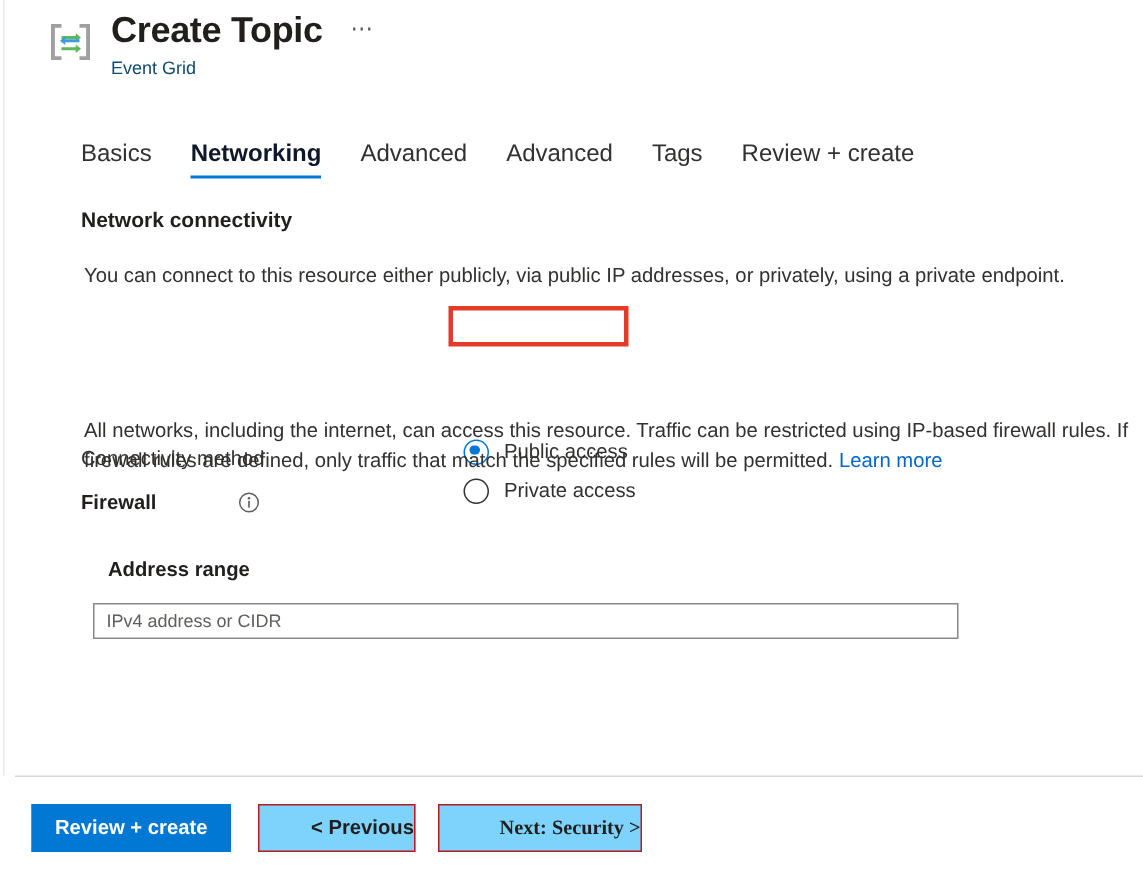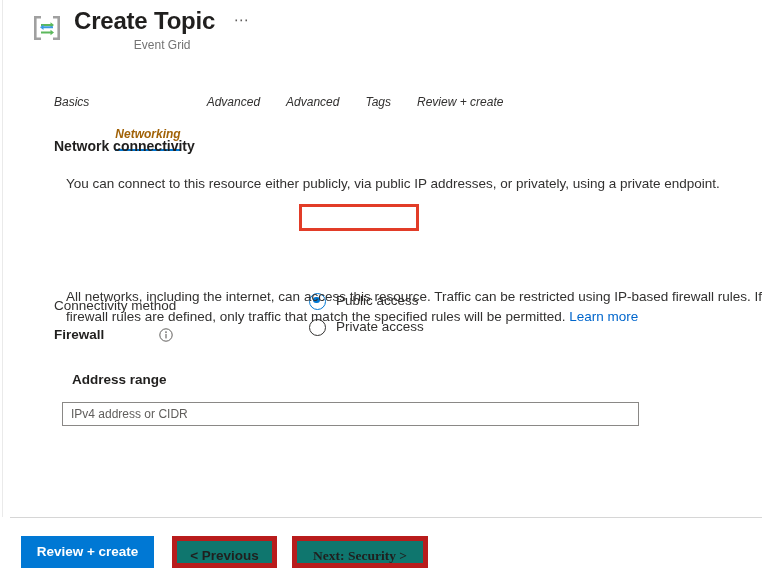--- a/index.html
+++ b/index.html
@@ -68,50 +68,47 @@
     margin-bottom: 2px;
     font-size: 15px;
     line-height: 14px;
     color: #605e5c;
     letter-spacing: 1.6px;
     cursor: pointer;
     user-select: none;
   }
   .subtitle {
     font-size: 12px;
-    color: #737373;
+    color: #0c4a6e;
     line-height: 16px;
     margin-top: 1px;
-    text-align: center;
   }
 
   
   .tabs {
     position: absolute;
     left: 54px;
     top: 93px;
     display: flex;
     align-items: flex-start;
   }
   .tab {
-    font-size: 12px;
+    font-size: 16px;
     color: #323130;
     padding: 0 0 7px 0;
     margin-right: 26px;
     cursor: pointer;
     position: relative;
     white-space: nowrap;
     line-height: 19px;
-    font-style: italic;
   }
   .tab:last-child { margin-right: 0; }
   .tab.active {
     font-weight: 700;
-    color: #a16207;
-    margin-top: 32px;
+    color: #0f172a;
   }
   .tab.active::after {
     content: "";
     position: absolute;
     left: 0;
     right: 0;
     bottom: 0;
     height: 2px;
     background: #0078d4;
   }
@@ -127,21 +124,21 @@
     font-size: 14px;
     font-weight: 600;
     color: #201f1e;
     line-height: 20px;
     margin: 0 0 18px 0;
   }
   .para {
     font-size: 13.5px;
     color: #323130;
     line-height: 20px;
-    margin: 12px;
+    margin: 2px;
     max-width: 706px;
   }
   .para a {
     color: #0066cc;
     text-decoration: none;
   }
 
   
   .conn-row {
     position: relative;
@@ -299,23 +296,24 @@
   }
   .btn-primary {
     left: 21px;
     top: 18px;
     width: 133px;
     background: #0078d4;
     color: #ffffff;
     border: 1px solid #0078d4;
   }
   .btn-secondary {
-    background: #0f766e;
-    color: #201f1e;
-    border: 5px solid #b91c1c;
+    background: #7dd3fc;
+    color: #201f1e;
+    border: 1px solid #b91c1c;
+    text-align: right;
   }
   .btn-prev { left: 172px; top: 18px; width: 105px; }
   .btn-next { left: 292px; top: 18px; width: 136px; font-family: Liberation Serif, serif; }
 </style>
 </head>
 <body>
 
 <div class="blade-left-rule"></div>
 
 <div class="header">

